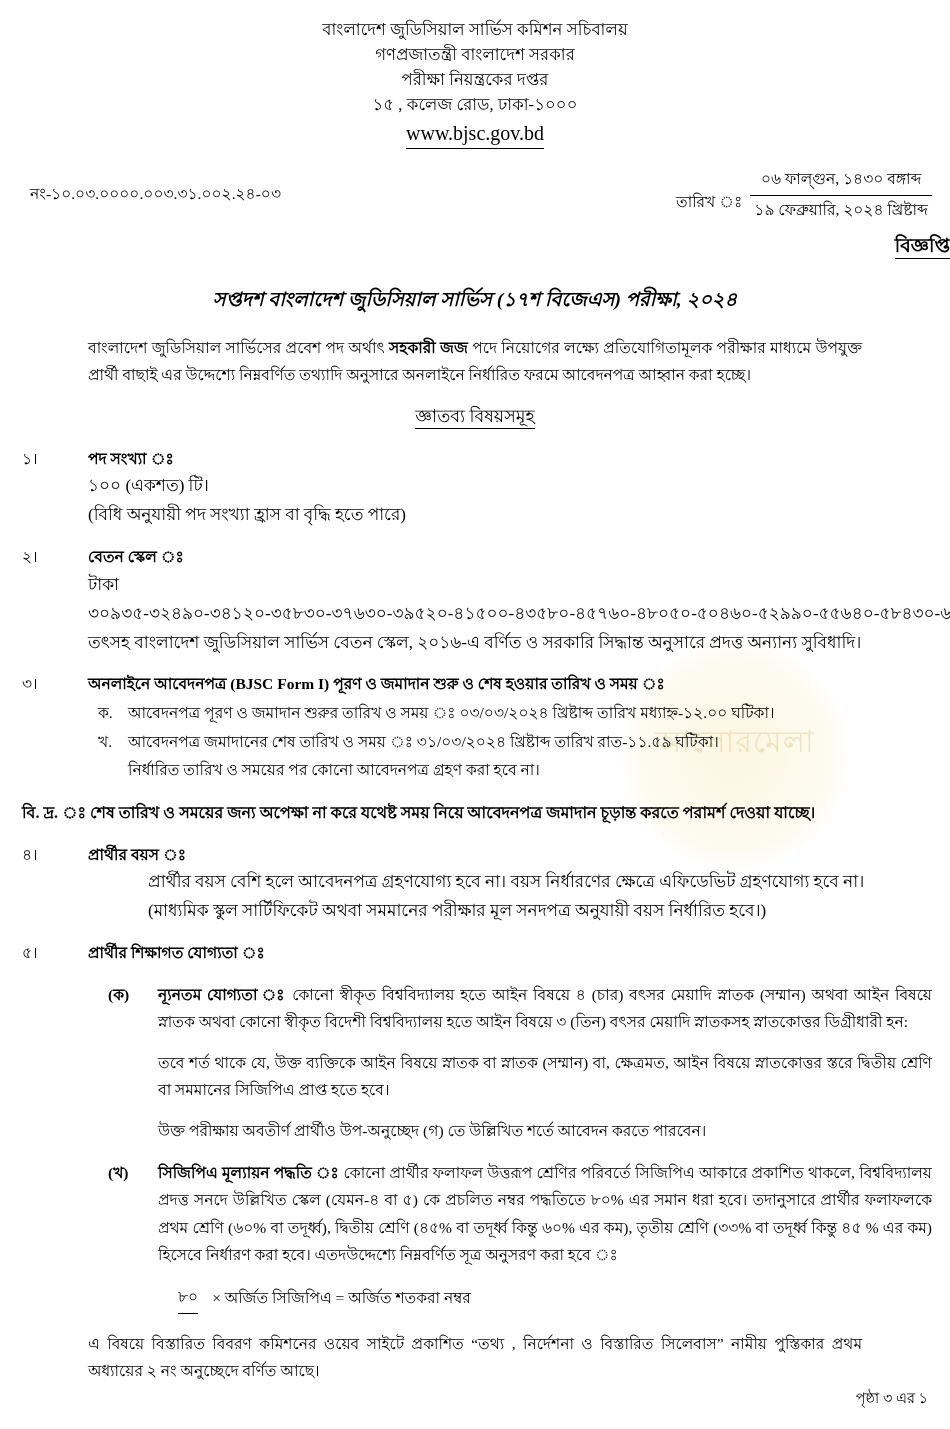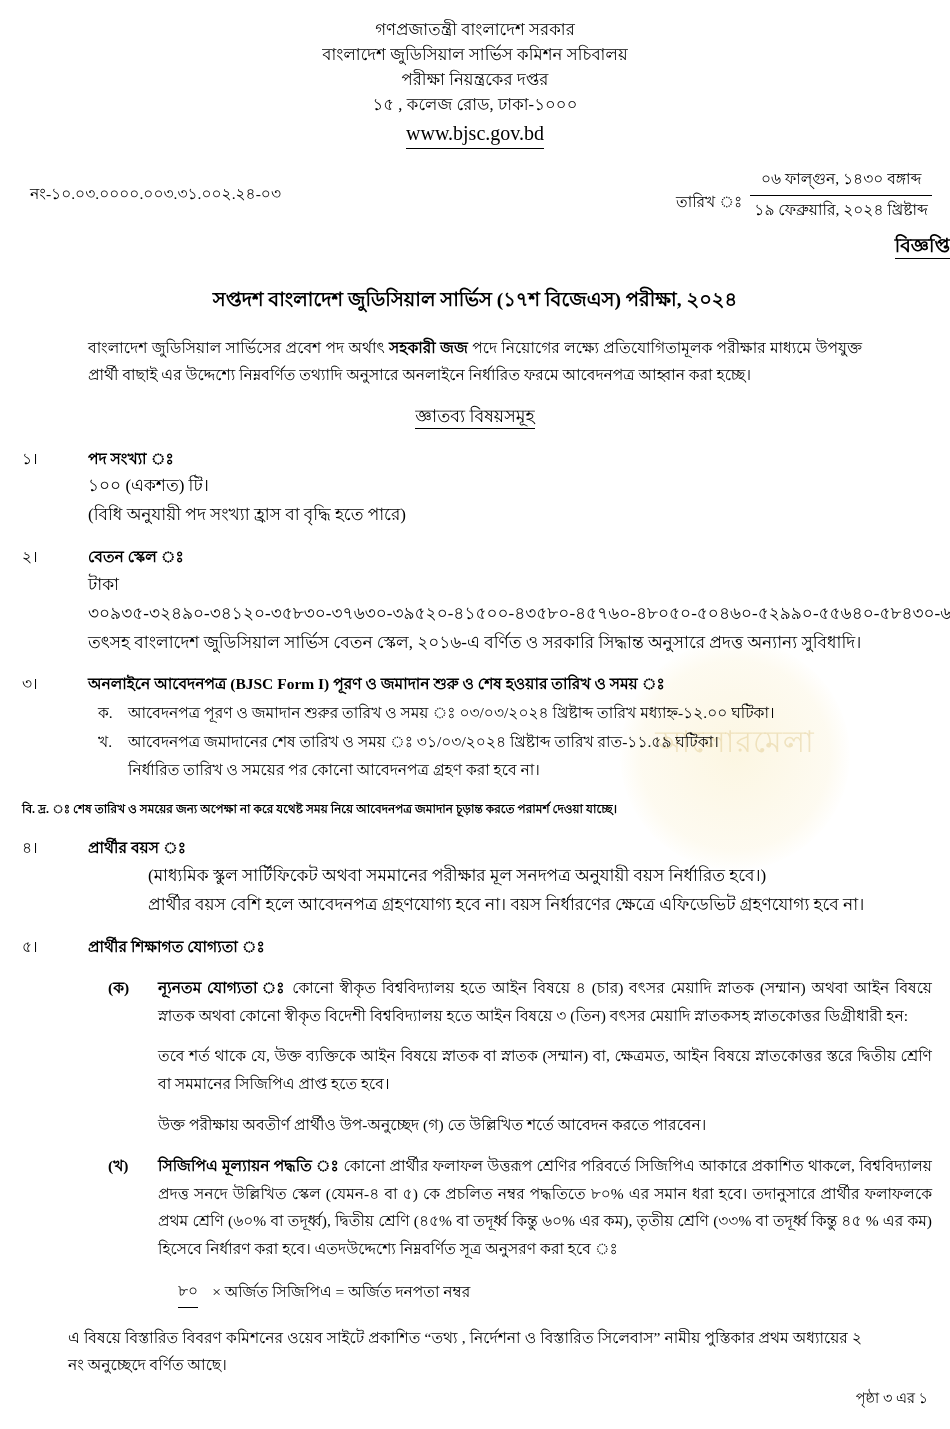--- a/index.html
+++ b/index.html
@@ -116,20 +116,21 @@
   }
   .notice-title span {
     border-bottom: 1.3px solid #000;
     padding-bottom: 2px;
   }
   .exam-title {
     text-align: center;
     font-size: 19.5px;
     font-weight: bold;
     margin-top: 22px;
+    font-style: italic;
   }
 
   
   .intro {
     margin: 18px 88px 0 88px;
     font-size: 15.5px;
     line-height: 1.72;
     text-align: justify;
     text-indent: 0;
   }
@@ -179,21 +180,21 @@
   .sub-mark {
     position: absolute;
     left: 10px;
     top: 0;
   }
 
   .justify { text-align: justify; }
 
   .note-line {
     margin: 16px 22px 16px 22px;
-    font-size: 12px;
+    font-size: 16px;
     font-weight: bold;
     line-height: 1.6;
   }
 
   
   .lettered {
     position: relative;
     margin-top: 14px;
     padding-left: 158px;
     padding-right: 18px;
@@ -232,21 +233,21 @@
   .denominator {
     font-size: 15.5px;
     padding-top: 3px;
   }
   .formula-rest {
     margin-left: 14px;
     font-size: 15.5px;
   }
 
   .para-indent {
-    margin: 16px 88px 0 68px;
+    margin: 16px 88px 0 88px;
     font-size: 15.5px;
     line-height: 1.78;
     text-align: justify;
   }
 
   .footer {
     position: absolute;
     right: 22px;
     bottom: 18px;
     font-size: 14.5px;
@@ -257,22 +258,22 @@
 <body>
 
 <div class="page">
 
   <div class="watermark"></div>
   <div class="watermark-text">আলোরমেলা</div>
 
   <div class="content">
 
     <div class="header">
+      <div class="header-line l2">বাংলাদেশ জুডিসিয়াল সার্ভিস কমিশন সচিবালয়</div>
       <div class="header-line">গণপ্রজাতন্ত্রী বাংলাদেশ সরকার</div>
-      <div class="header-line l2">বাংলাদেশ জুডিসিয়াল সার্ভিস কমিশন সচিবালয়</div>
       <div class="header-line">পরীক্ষা নিয়ন্ত্রকের দপ্তর</div>
       <div class="header-line">১৫ , কলেজ রোড, ঢাকা-১০০০</div>
       <div class="website">www.bjsc.gov.bd</div>
     </div>
 
     <div class="memo-row">
       <div class="memo-no">নং-১০.০৩.০০০০.০০৩.৩১.০০২.২৪-০৩</div>
       <div class="date-block">
         <div class="date-label">তারিখ ঃ</div>
         <div class="date-stack">
@@ -322,22 +323,22 @@
       <div class="sub-row">
         <span>নির্ধারিত তারিখ ও সময়ের পর কোনো আবেদনপত্র গ্রহণ করা হবে না।</span>
       </div>
     </div>
 
     <div class="note-line">বি. দ্র. ঃ শেষ তারিখ ও সময়ের জন্য অপেক্ষা না করে যথেষ্ট সময় নিয়ে আবেদনপত্র জমাদান চূড়ান্ত করতে পরামর্শ দেওয়া যাচ্ছে।</div>
 
     <div class="item">
       <div class="item-num">৪।</div>
       <div class="item-title">প্রার্থীর বয়স ঃ</div>
+      <div class="item-line indent-3">প্রার্থীর বয়স বেশি হলে আবেদনপত্র গ্রহণযোগ্য হবে না। বয়স নির্ধারণের ক্ষেত্রে এফিডেভিট গ্রহণযোগ্য হবে না।</div>
       <div class="item-line indent-3">(মাধ্যমিক স্কুল সার্টিফিকেট অথবা সমমানের পরীক্ষার মূল সনদপত্র অনুযায়ী বয়স নির্ধারিত হবে।)</div>
-      <div class="item-line indent-3">প্রার্থীর বয়স বেশি হলে আবেদনপত্র গ্রহণযোগ্য হবে না। বয়স নির্ধারণের ক্ষেত্রে এফিডেভিট গ্রহণযোগ্য হবে না।</div>
     </div>
 
     <div class="item">
       <div class="item-num">৫।</div>
       <div class="item-title">প্রার্থীর শিক্ষাগত যোগ্যতা ঃ</div>
     </div>
 
     <div class="lettered">
       <span class="letter-mark">(ক)</span>
       <p><b>ন্যূনতম যোগ্যতা ঃ</b><span> কোনো স্বীকৃত বিশ্ববিদ্যালয় হতে আইন বিষয়ে ৪ (চার) বৎসর মেয়াদি স্নাতক (সম্মান) অথবা আইন বিষয়ে স্নাতক অথবা কোনো স্বীকৃত বিদেশী বিশ্ববিদ্যালয় হতে আইন বিষয়ে ৩ (তিন) বৎসর মেয়াদি স্নাতকসহ স্নাতকোত্তর ডিগ্রীধারী হন:</span></p>
@@ -347,21 +348,21 @@
 
     <div class="lettered">
       <span class="letter-mark">(খ)</span>
       <p><b>সিজিপিএ মূল্যায়ন পদ্ধতি ঃ</b><span> কোনো প্রার্থীর ফলাফল উত্তরূপ শ্রেণির পরিবর্তে সিজিপিএ আকারে প্রকাশিত থাকলে, বিশ্ববিদ্যালয় প্রদত্ত সনদে উল্লিখিত স্কেল (যেমন-৪ বা ৫) কে প্রচলিত নম্বর পদ্ধতিতে ৮০% এর সমান ধরা হবে।  তদানুসারে প্রার্থীর ফলাফলকে প্রথম শ্রেণি (৬০% বা  তদূর্ধ্ব), দ্বিতীয় শ্রেণি (৪৫% বা তদূর্ধ্ব কিন্তু ৬০% এর কম), তৃতীয় শ্রেণি (৩৩% বা তদূর্ধ্ব কিন্তু ৪৫ % এর কম) হিসেবে নির্ধারণ করা হবে। এতদউদ্দেশ্যে নিম্নবর্ণিত সূত্র অনুসরণ করা হবে ঃ</span></p>
     </div>
 
     <div class="formula">
       <span class="fraction">
         <span class="numerator">৮০</span>
       </span>
-      <span class="formula-rest">× অর্জিত সিজিপিএ = অর্জিত দনপতা নম্বর</span>
+      <span class="formula-rest">× অর্জিত সিজিপিএ = অর্জিত শতকরা নম্বর</span>
     </div>
 
     <div class="para-indent">এ বিষয়ে বিস্তারিত বিবরণ কমিশনের ওয়েব সাইটে প্রকাশিত “তথ্য , নির্দেশনা ও বিস্তারিত সিলেবাস” নামীয় পুস্তিকার প্রথম অধ্যায়ের ২ নং অনুচ্ছেদে বর্ণিত আছে।</div>
 
   </div>
 
   <div class="footer">পৃষ্ঠা ৩ এর ১</div>
 
 </div>
 

